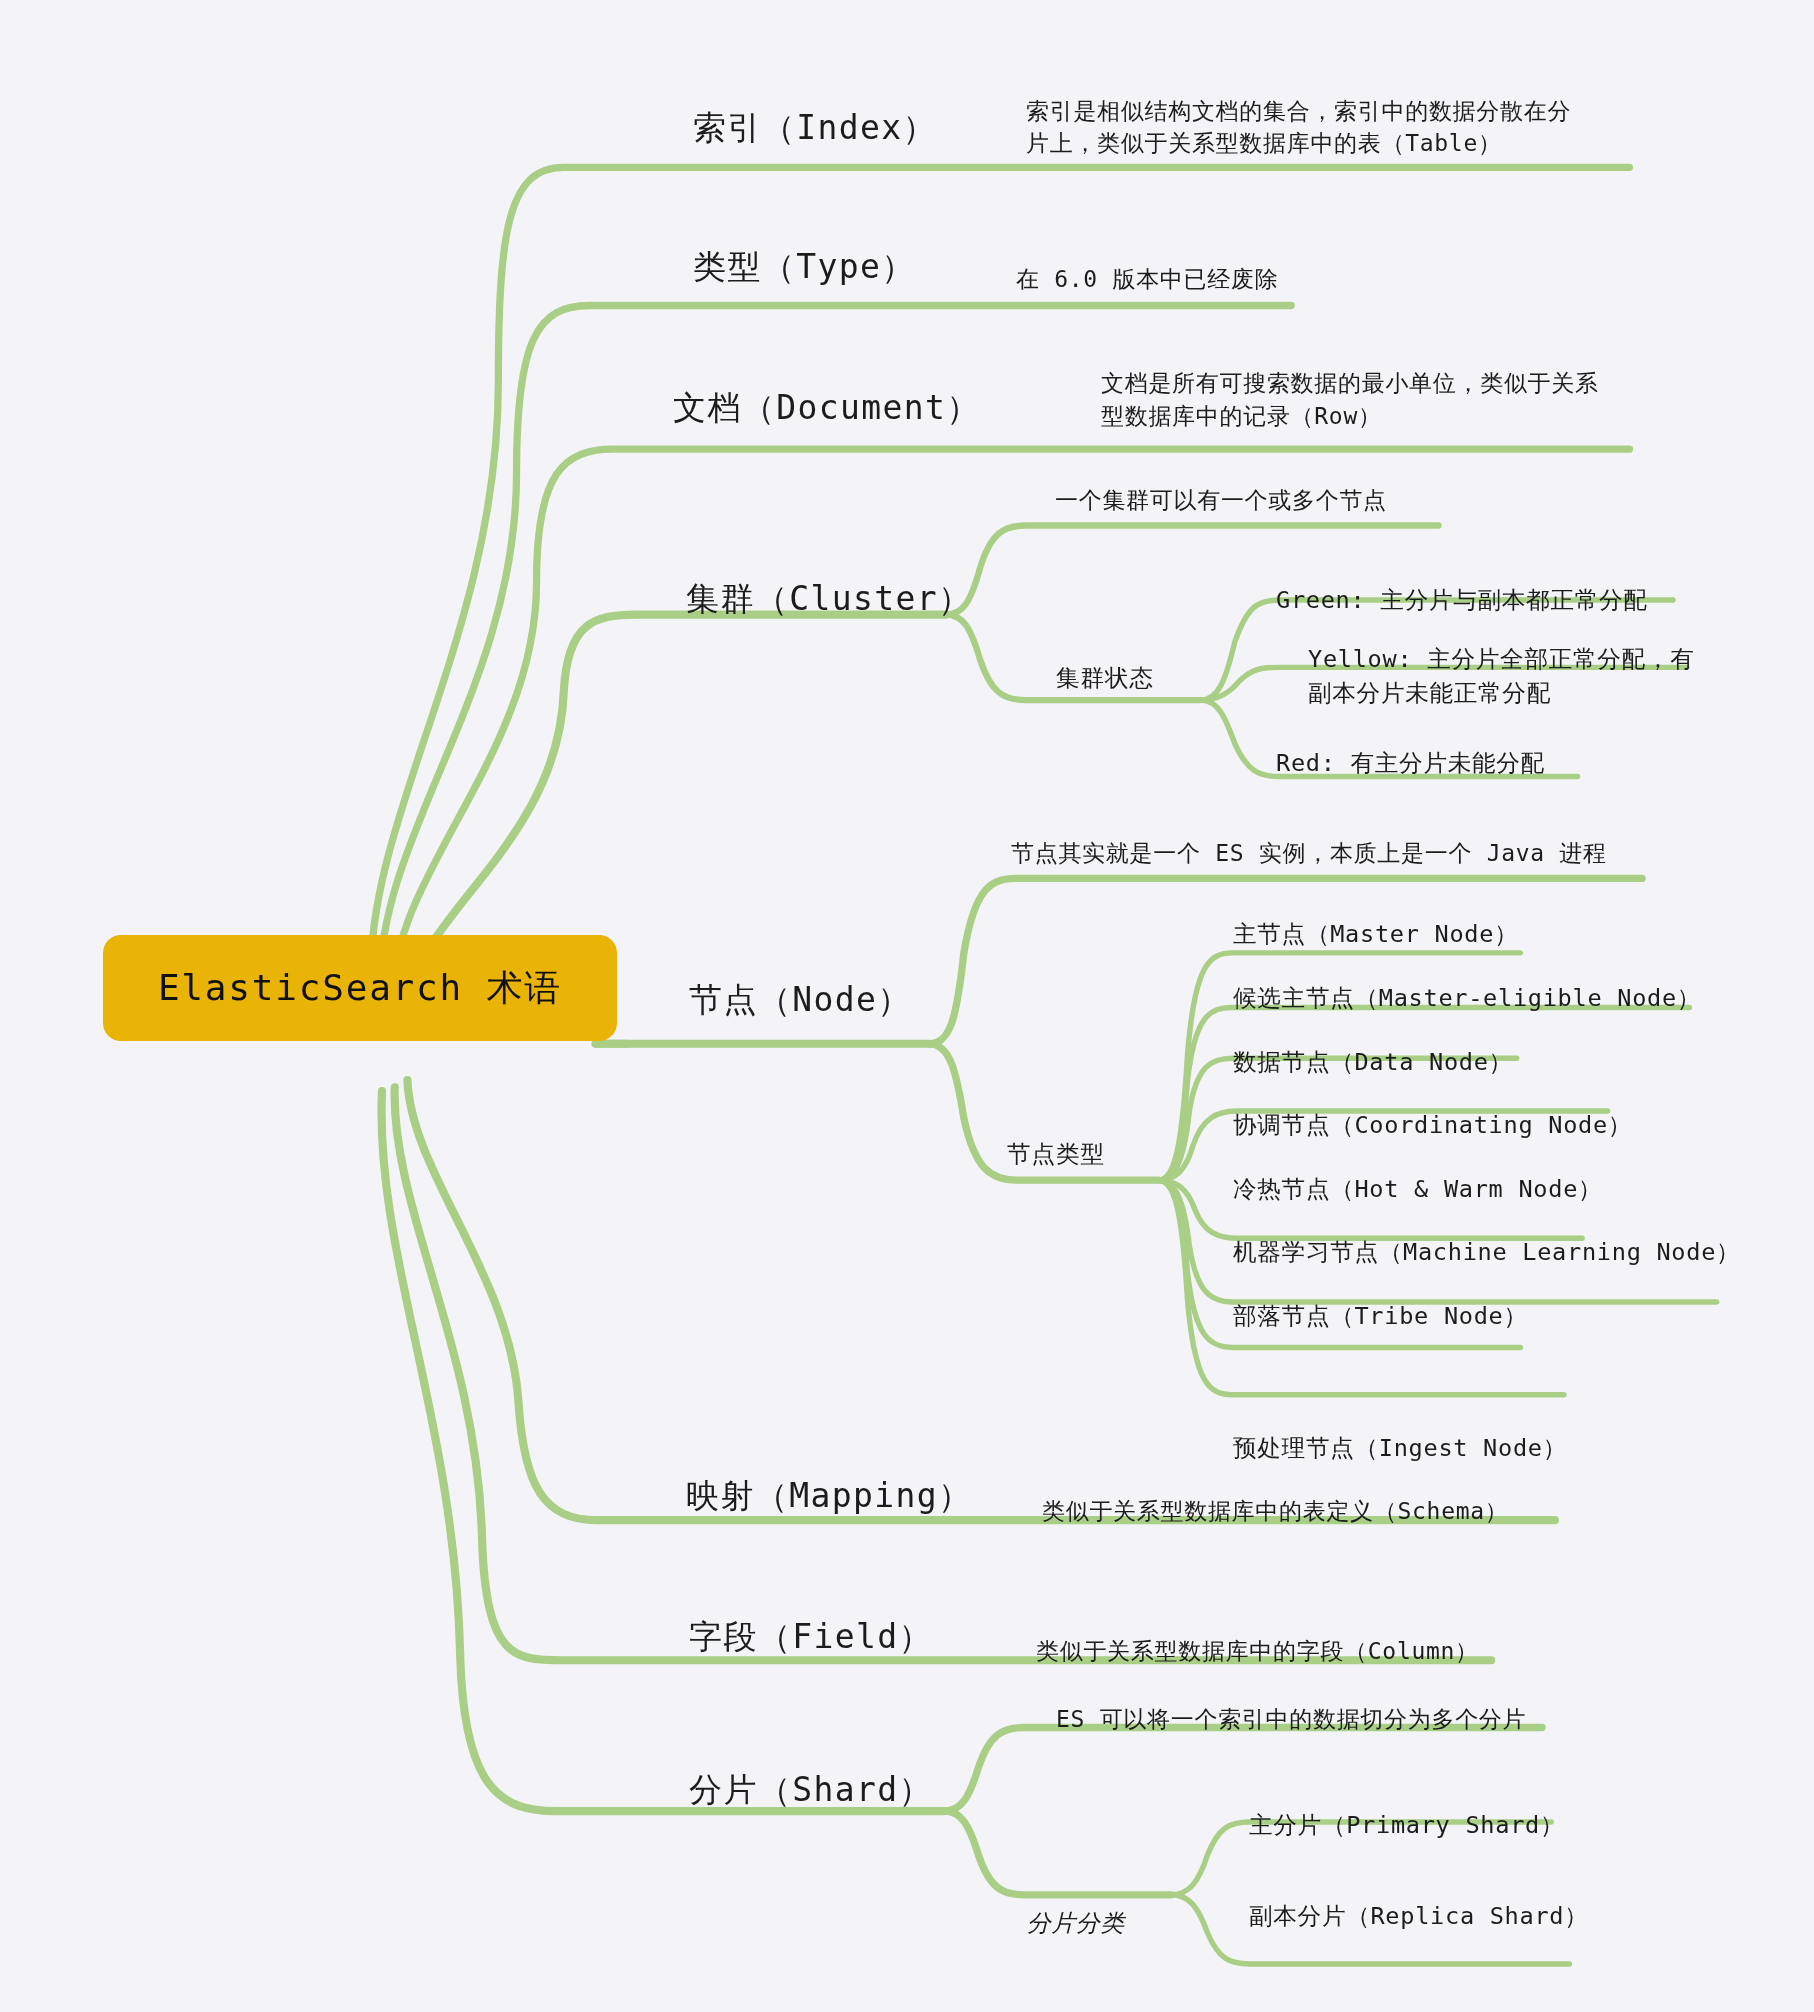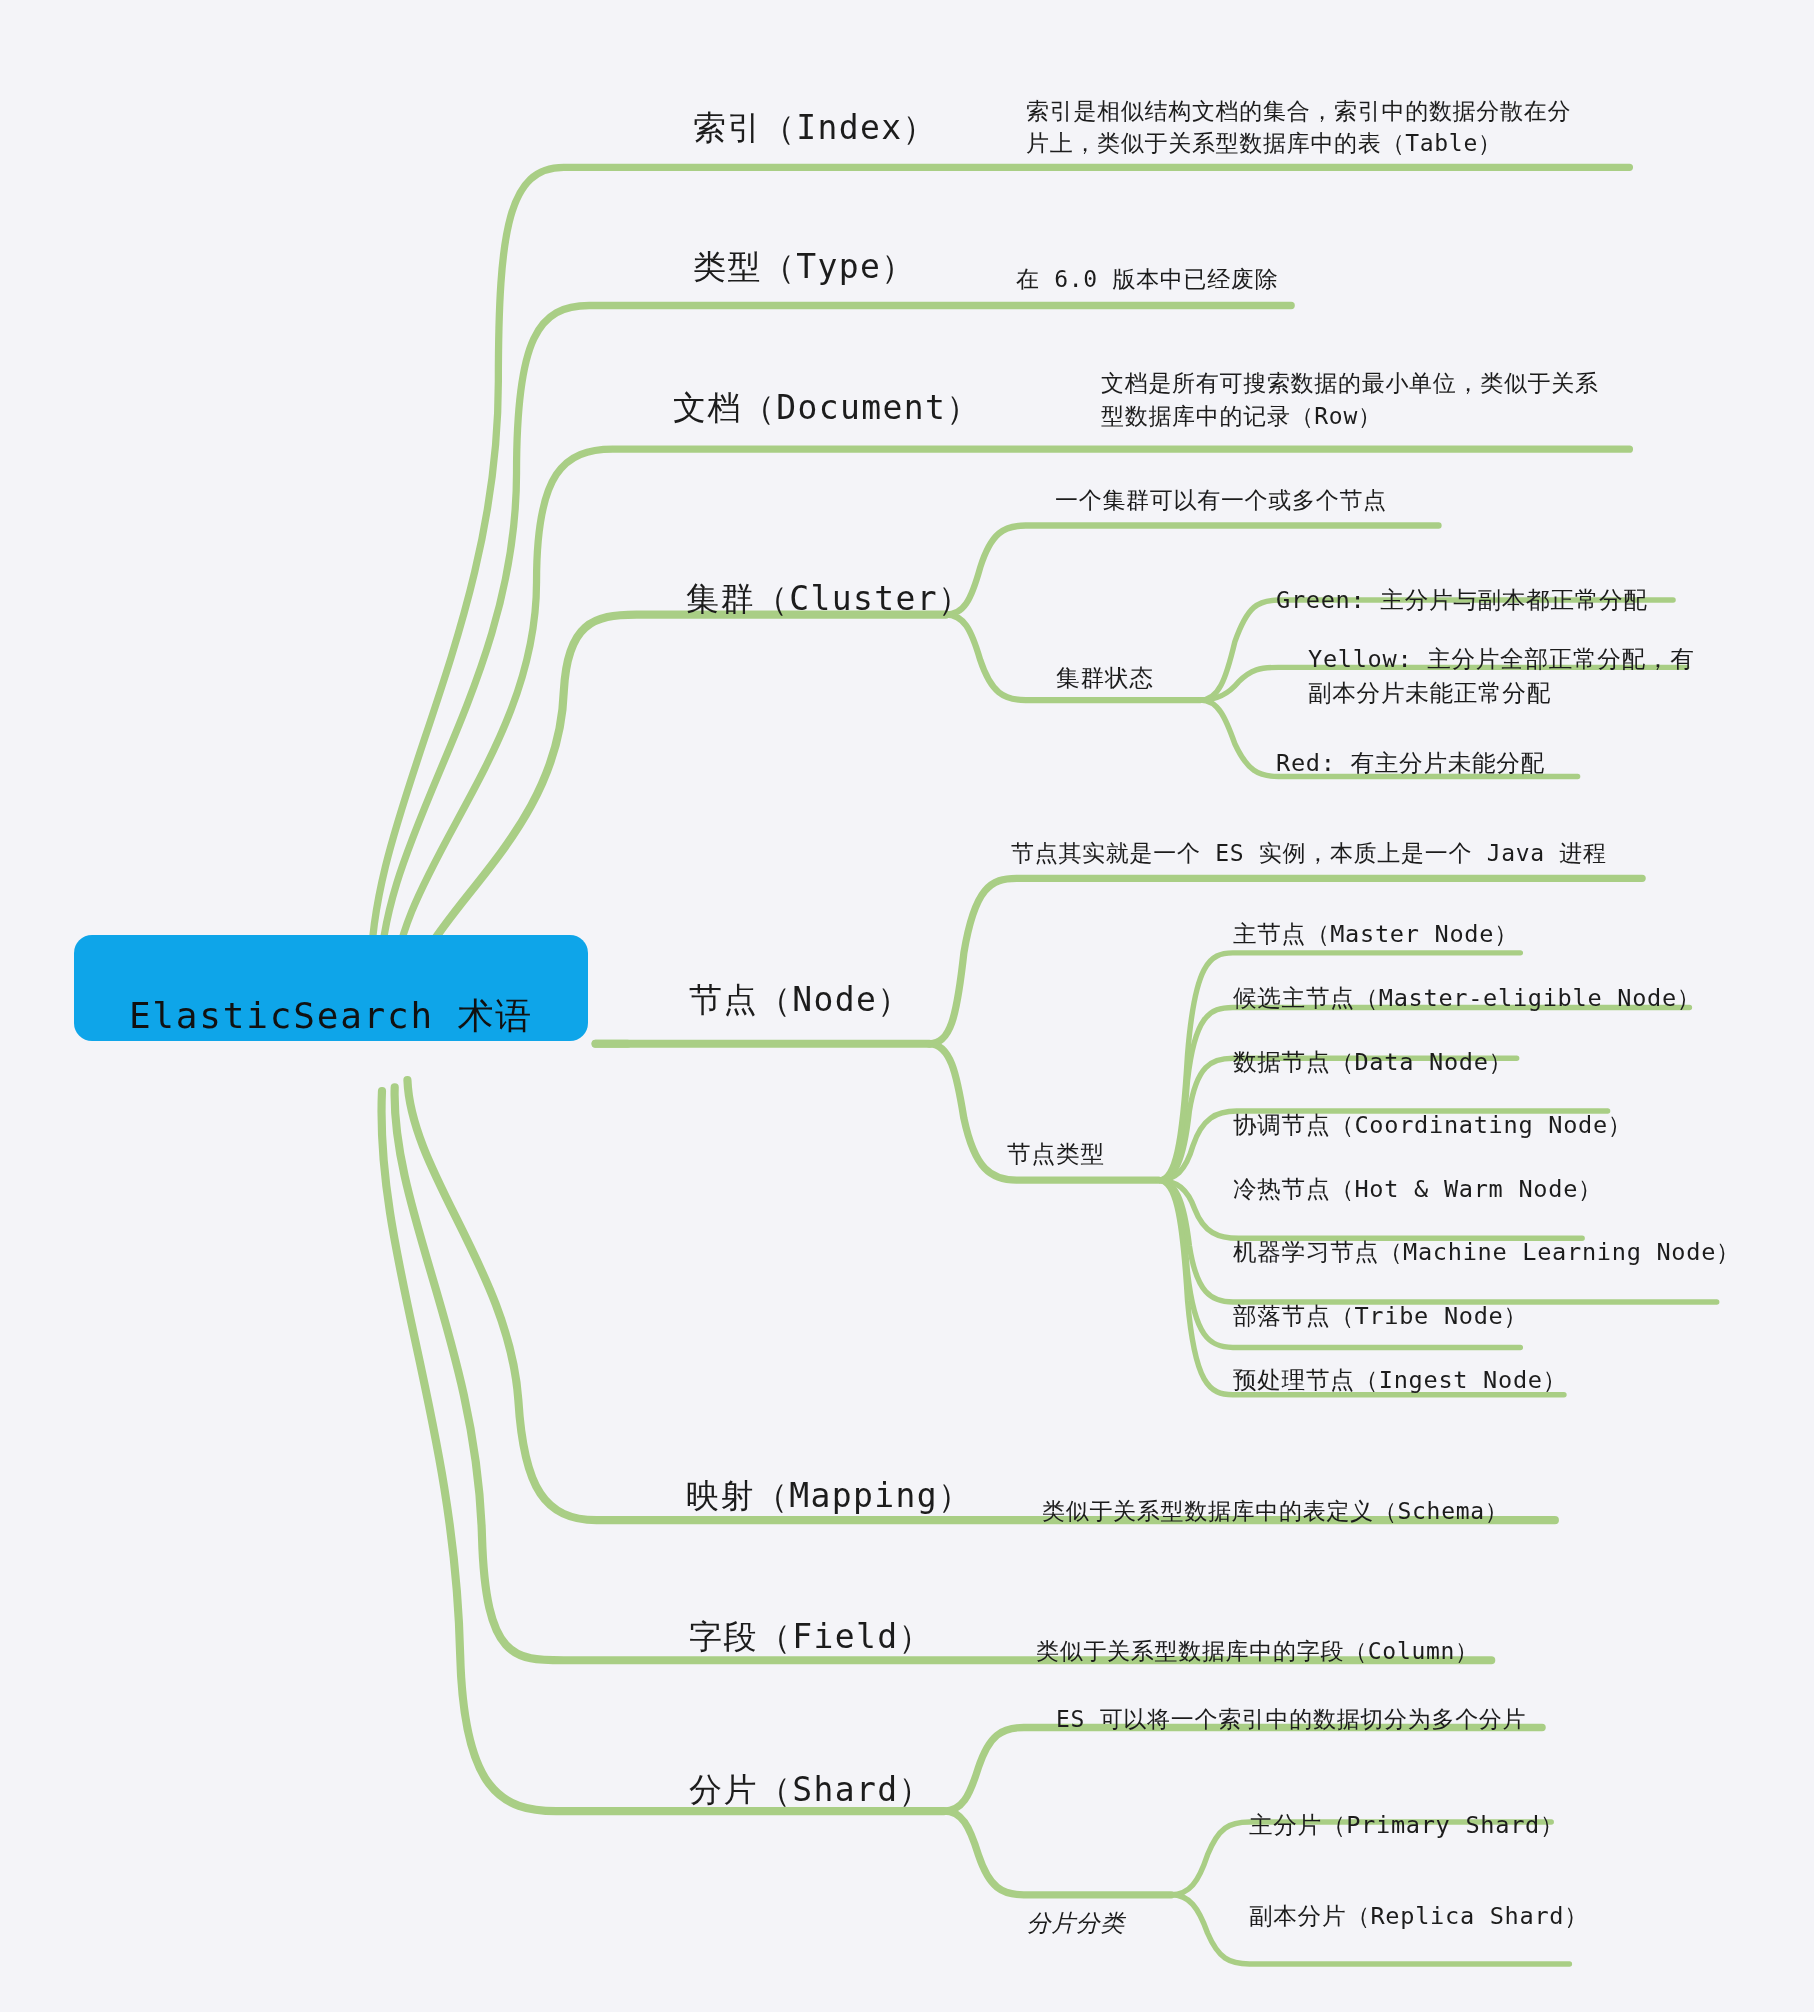--- a/index.html
+++ b/index.html
@@ -27,28 +27,28 @@
   .node-label {
     position: absolute;
     color: #1c1c1c;
     white-space: pre;
     line-height: 1.38;
     letter-spacing: 0.5px;
   }
   
   #root-node {
     position: absolute;
-    left: 74px;
+    left: 103px;
     top: 935px;
     width: 514px;
     height: 106px;
-    background: #0ea5e9;
+    background: #eab308;
     border-radius: 18px;
     display: flex;
-    align-items: flex-end;
+    align-items: center;
     justify-content: center;
     z-index: 5;
   }
   #root-node .root-text {
     font-size: 36px;
     color: #111111;
     letter-spacing: 1.8px;
     white-space: pre;
   }
   
@@ -167,19 +167,19 @@
 副本分片未能正常分配</div>
   <div class="node-label leaf" style="left:1276px; top:747px;">Red: 有主分片未能分配</div>
 
   <div class="node-label leaf" style="left:1233px; top:918px;">主节点（Master Node）</div>
   <div class="node-label leaf" style="left:1233px; top:982px;">候选主节点（Master-eligible Node）</div>
   <div class="node-label leaf" style="left:1233px; top:1046px;">数据节点（Data Node）</div>
   <div class="node-label leaf" style="left:1233px; top:1109px;">协调节点（Coordinating Node）</div>
   <div class="node-label leaf" style="left:1233px; top:1173px;">冷热节点（Hot &amp; Warm Node）</div>
   <div class="node-label leaf" style="left:1233px; top:1236px;">机器学习节点（Machine Learning Node）</div>
   <div class="node-label leaf" style="left:1233px; top:1300px;">部落节点（Tribe Node）</div>
-  <div class="node-label leaf" style="left:1233px; top:1364px;">预处理节点（Ingest Node）</div>
+  <div class="node-label leaf" style="left:1233px; top:1432px;">预处理节点（Ingest Node）</div>
 
   <div class="node-label leaf" style="left:1249px; top:1809px;">主分片（Primary Shard）</div>
   <div class="node-label leaf" style="left:1249px; top:1900px;text-align:right;">副本分片（Replica Shard）</div>
 
 </div>
 
 
 </body></html>

